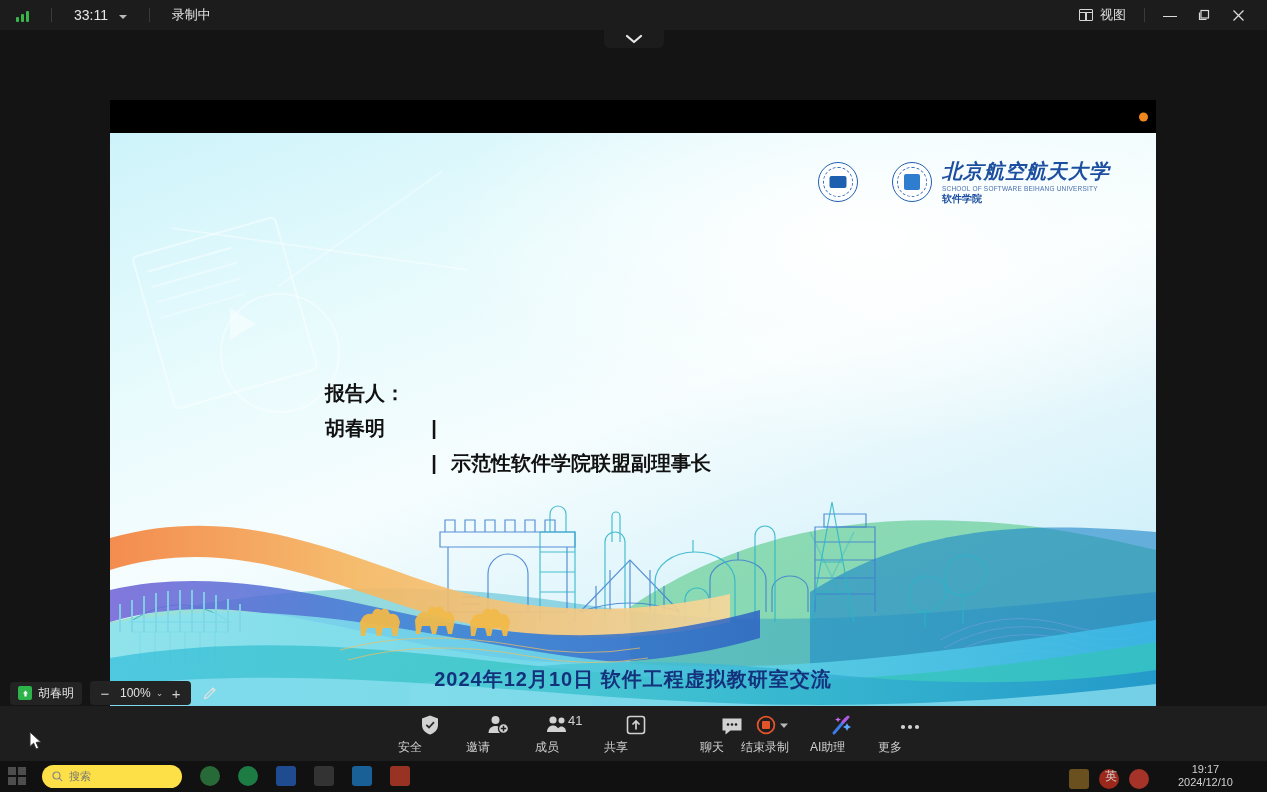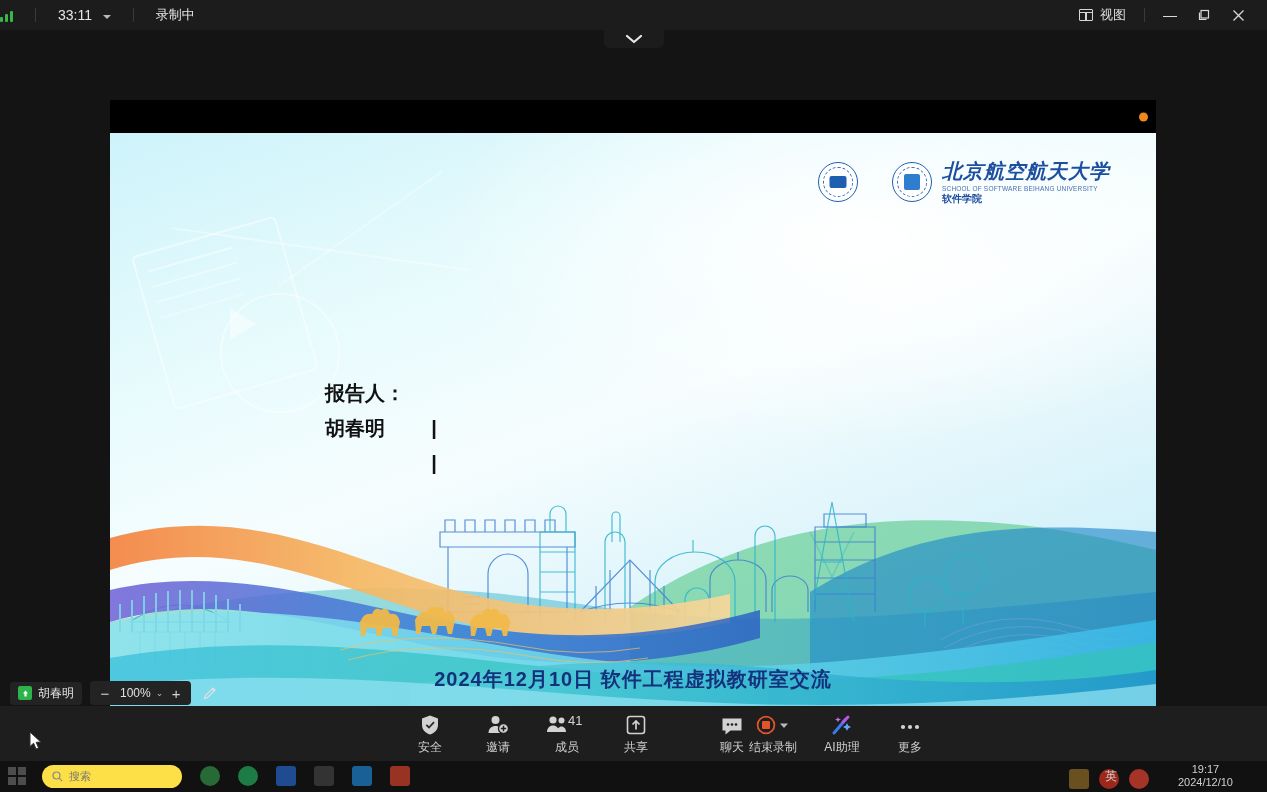--- a/index.html
+++ b/index.html
@@ -10,21 +10,21 @@
     overflow: hidden;
   }
   #app { position: relative; width: 1267px; height: 792px; background: #141414; }
 
   
   .titlebar {
     position: absolute; left: 0; top: 0; width: 1267px; height: 30px;
     background: #1c1c1c; display: flex; align-items: center;
     color: #d8d8d8; font-size: 13px;
   }
-  .tb-left { display: flex; align-items: center; gap: 8px; padding-left: 0; }
+  .tb-left { display: flex; align-items: center; gap: 8px; padding-left: 16px; }
   .signal { display: flex; align-items: flex-end; gap: 2px; height: 13px; }
   .signal i { display: block; width: 3px; background: #39b54a; border-radius: 1px; }
   .signal i:nth-child(1) { height: 5px; }
   .signal i:nth-child(2) { height: 8px; }
   .signal i:nth-child(3) { height: 11px; }
   .divider { width: 1px; height: 14px; background: #3a3a3a; margin: 0 14px; }
   .timer { font-size: 14px; color: #e6e6e6; }
   .caret-d {
     display:inline-block; margin-left:7px; width:0; height:0;
     border-left:4px solid transparent; border-right:4px solid transparent;
@@ -112,21 +112,21 @@
   .pb-badge svg { display:block; }
   .pb-name { color:#e4e4e4; font-size:12px; }
   .zoomgrp { display:flex; align-items:center; gap:2px; margin-left:8px; background:#232323; border-radius:4px; padding:2px 4px; }
   .zbtn { width:22px; height:20px; display:flex; align-items:center; justify-content:center; color:#d3d3d3; font-size:15px; }
   .zval { color:#e2e2e2; font-size:12px; padding:0 2px; }
   .zcaret { color:#bdbdbd; font-size:9px; margin-left:1px; }
   .pencil { width:26px; height:20px; display:flex; align-items:center; justify-content:center; margin-left:6px; }
 
   
   .toolbar { position: absolute; left:0; top:706px; width:1267px; height:55px; background:#1e1e1e; }
-  .tool { position:absolute; display:flex; flex-direction:column; align-items:center; gap:3px; width:64px; top:8px; }
+  .tool { position:absolute; display:flex; flex-direction:column; gap:3px; width:64px; top:8px; }
   .tool .ic { height:22px; display:flex; align-items:flex-end; justify-content:center; }
   .tool .lb { font-size:12px; color:#cfcfcf; }
 
   
   .vplayer { position:absolute; left:0; top:735px; width:1267px; height:57px; }
   .cursor { position:absolute; left:29px; top:731px; width:13px; height:19px; }
 
   
   .taskbar { position:absolute; left:0; top:761px; width:1267px; height:31px; background:#111; overflow:hidden; }
   .tb-start { position:absolute; left:8px; top:6px; width:18px; height:18px; opacity:.5; }
@@ -224,20 +224,21 @@
           <div class="row">
             <span>报告人：</span>
           </div>
           <div class="row">
             <span class="p-name">胡春明</span>
             <span class="p-bar">|</span>
           </div>
           <div class="row">
             <span class="p-name"></span>
             <span class="p-bar">|</span>
+            <span>示范性软件学院联盟副理事长</span>
           </div>
         </div>
 
         <svg class="skyline" viewBox="0 0 1046 250" preserveAspectRatio="none">
           <defs>
             <linearGradient id="g1" x1="0" y1="0" x2="1" y2="0">
               <stop offset="0%" stop-color="#f4803c"></stop>
                 <stop offset="40%" stop-color="#f6b65f"></stop>
                 <stop offset="100%" stop-color="#f9d79a"></stop>
             </linearGradient>

